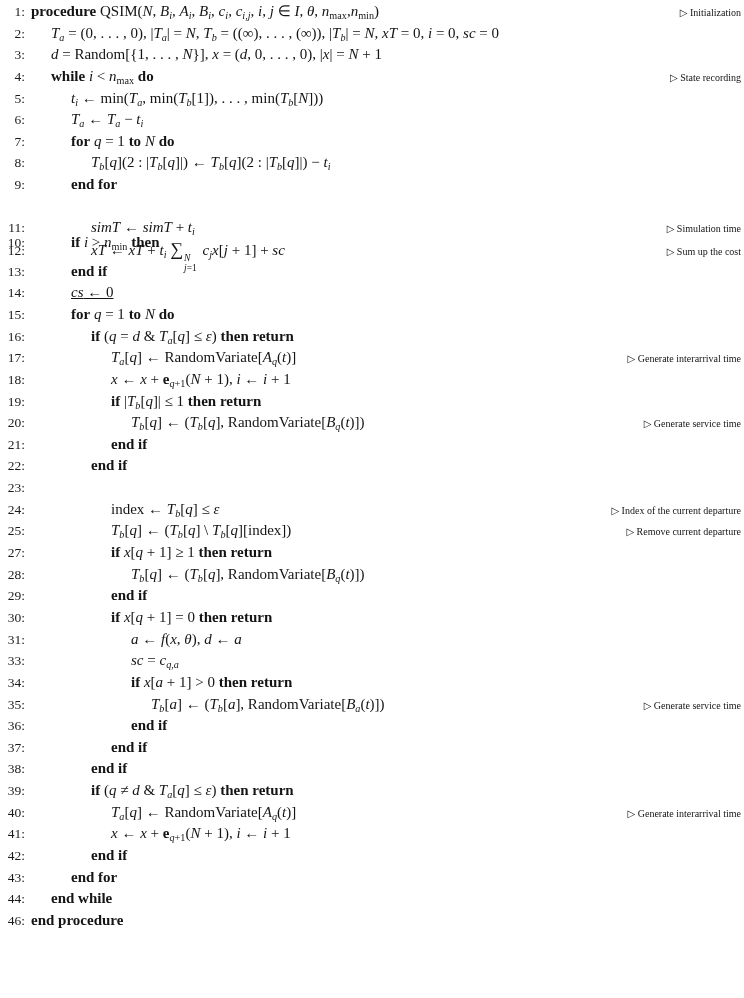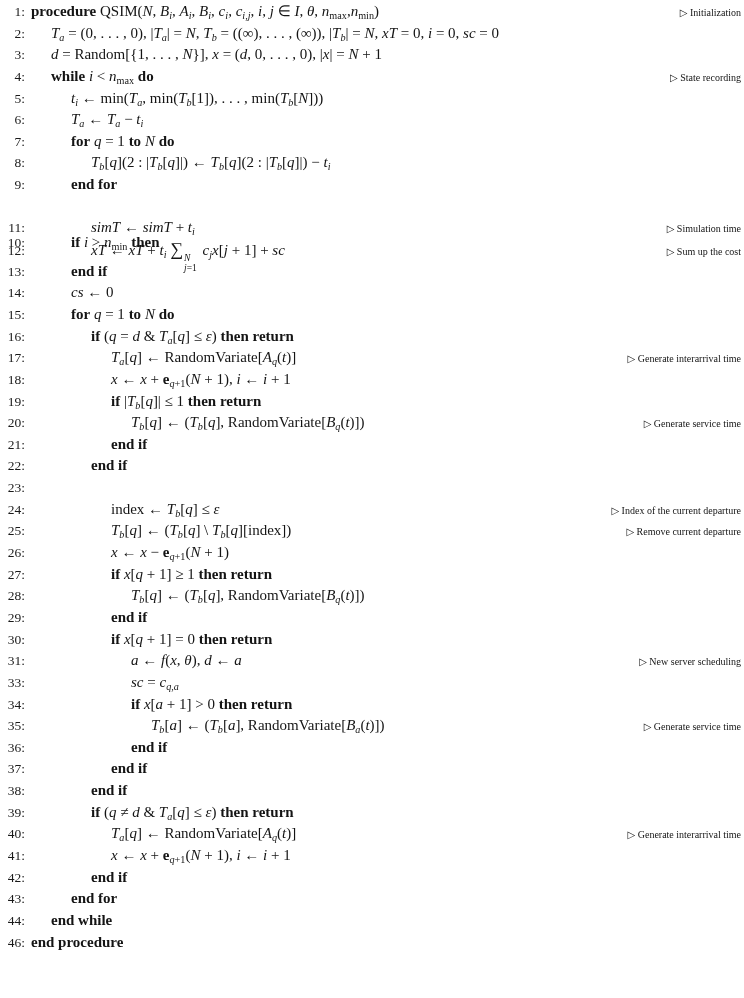--- a/index.html
+++ b/index.html
@@ -131,21 +131,21 @@
   </div>
 
   <div class="line">
     <span class="num">13:</span>
     <span class="code" style="padding-left: 46px;"><b>end if</b></span>
 
   </div>
 
   <div class="line">
     <span class="num">14:</span>
-    <span class="code" style="padding-left: 46px;"><i>cs</i> ← 0</span>
+    <span class="code" style="padding-left: 46px; text-decoration: underline;"><i>cs</i> ← 0</span>
 
   </div>
 
   <div class="line">
     <span class="num">15:</span>
     <span class="code" style="padding-left: 46px;"><b>for</b> <i>q</i> = 1 <b>to</b> <i>N</i> <b>do</b></span>
 
   </div>
 
   <div class="line">
@@ -200,25 +200,20 @@
     <span class="code" style="padding-left: 86px;">index ← <i>T</i><sub><i>b</i></sub>[<i>q</i>] ≤ <i>ε</i></span>
     <span class="comment">▷ Index of the current departure</span>
   </div>
 
   <div class="line">
     <span class="num">25:</span>
     <span class="code" style="padding-left: 86px;"><i>T</i><sub><i>b</i></sub>[<i>q</i>] ← (<i>T</i><sub><i>b</i></sub>[<i>q</i>] \ <i>T</i><sub><i>b</i></sub>[<i>q</i>][index])</span>
     <span class="comment">▷ Remove current departure</span>
   </div>
 
-  <div class="line">
-    <span class="num">26:</span>
-    <span class="code" style="padding-left: 86px;"><i>x</i> ← <i>x</i> − <b>e</b><sub><i>q</i>+1</sub>(<i>N</i> + 1)</span>
-
-  </div>
 
   <div class="line">
     <span class="num">27:</span>
     <span class="code" style="padding-left: 86px;"><b>if</b> <i>x</i>[<i>q</i> + 1] ≥ 1 <b>then return</b></span>
 
   </div>
 
   <div class="line">
     <span class="num">28:</span>
     <span class="code" style="padding-left: 106px;"><i>T</i><sub><i>b</i></sub>[<i>q</i>] ← (<i>T</i><sub><i>b</i></sub>[<i>q</i>], RandomVariate[<i>B</i><sub><i>q</i></sub>(<i>t</i>)])</span>
@@ -233,21 +228,20 @@
 
   <div class="line">
     <span class="num">30:</span>
     <span class="code" style="padding-left: 86px;"><b>if</b> <i>x</i>[<i>q</i> + 1] = 0 <b>then return</b></span>
 
   </div>
 
   <div class="line">
     <span class="num">31:</span>
     <span class="code" style="padding-left: 106px;"><i>a</i> ← <i>f</i>(<i>x</i>, <i>θ</i>), <i>d</i> ← <i>a</i></span>
-    <span class="comment">▷ New server scheduling</span>
   </div>
 
 
   <div class="line">
     <span class="num">33:</span>
     <span class="code" style="padding-left: 106px;"><i>sc</i> = <i>c</i><sub><i>q</i>,<i>a</i></sub></span>
 
   </div>
 
   <div class="line">

